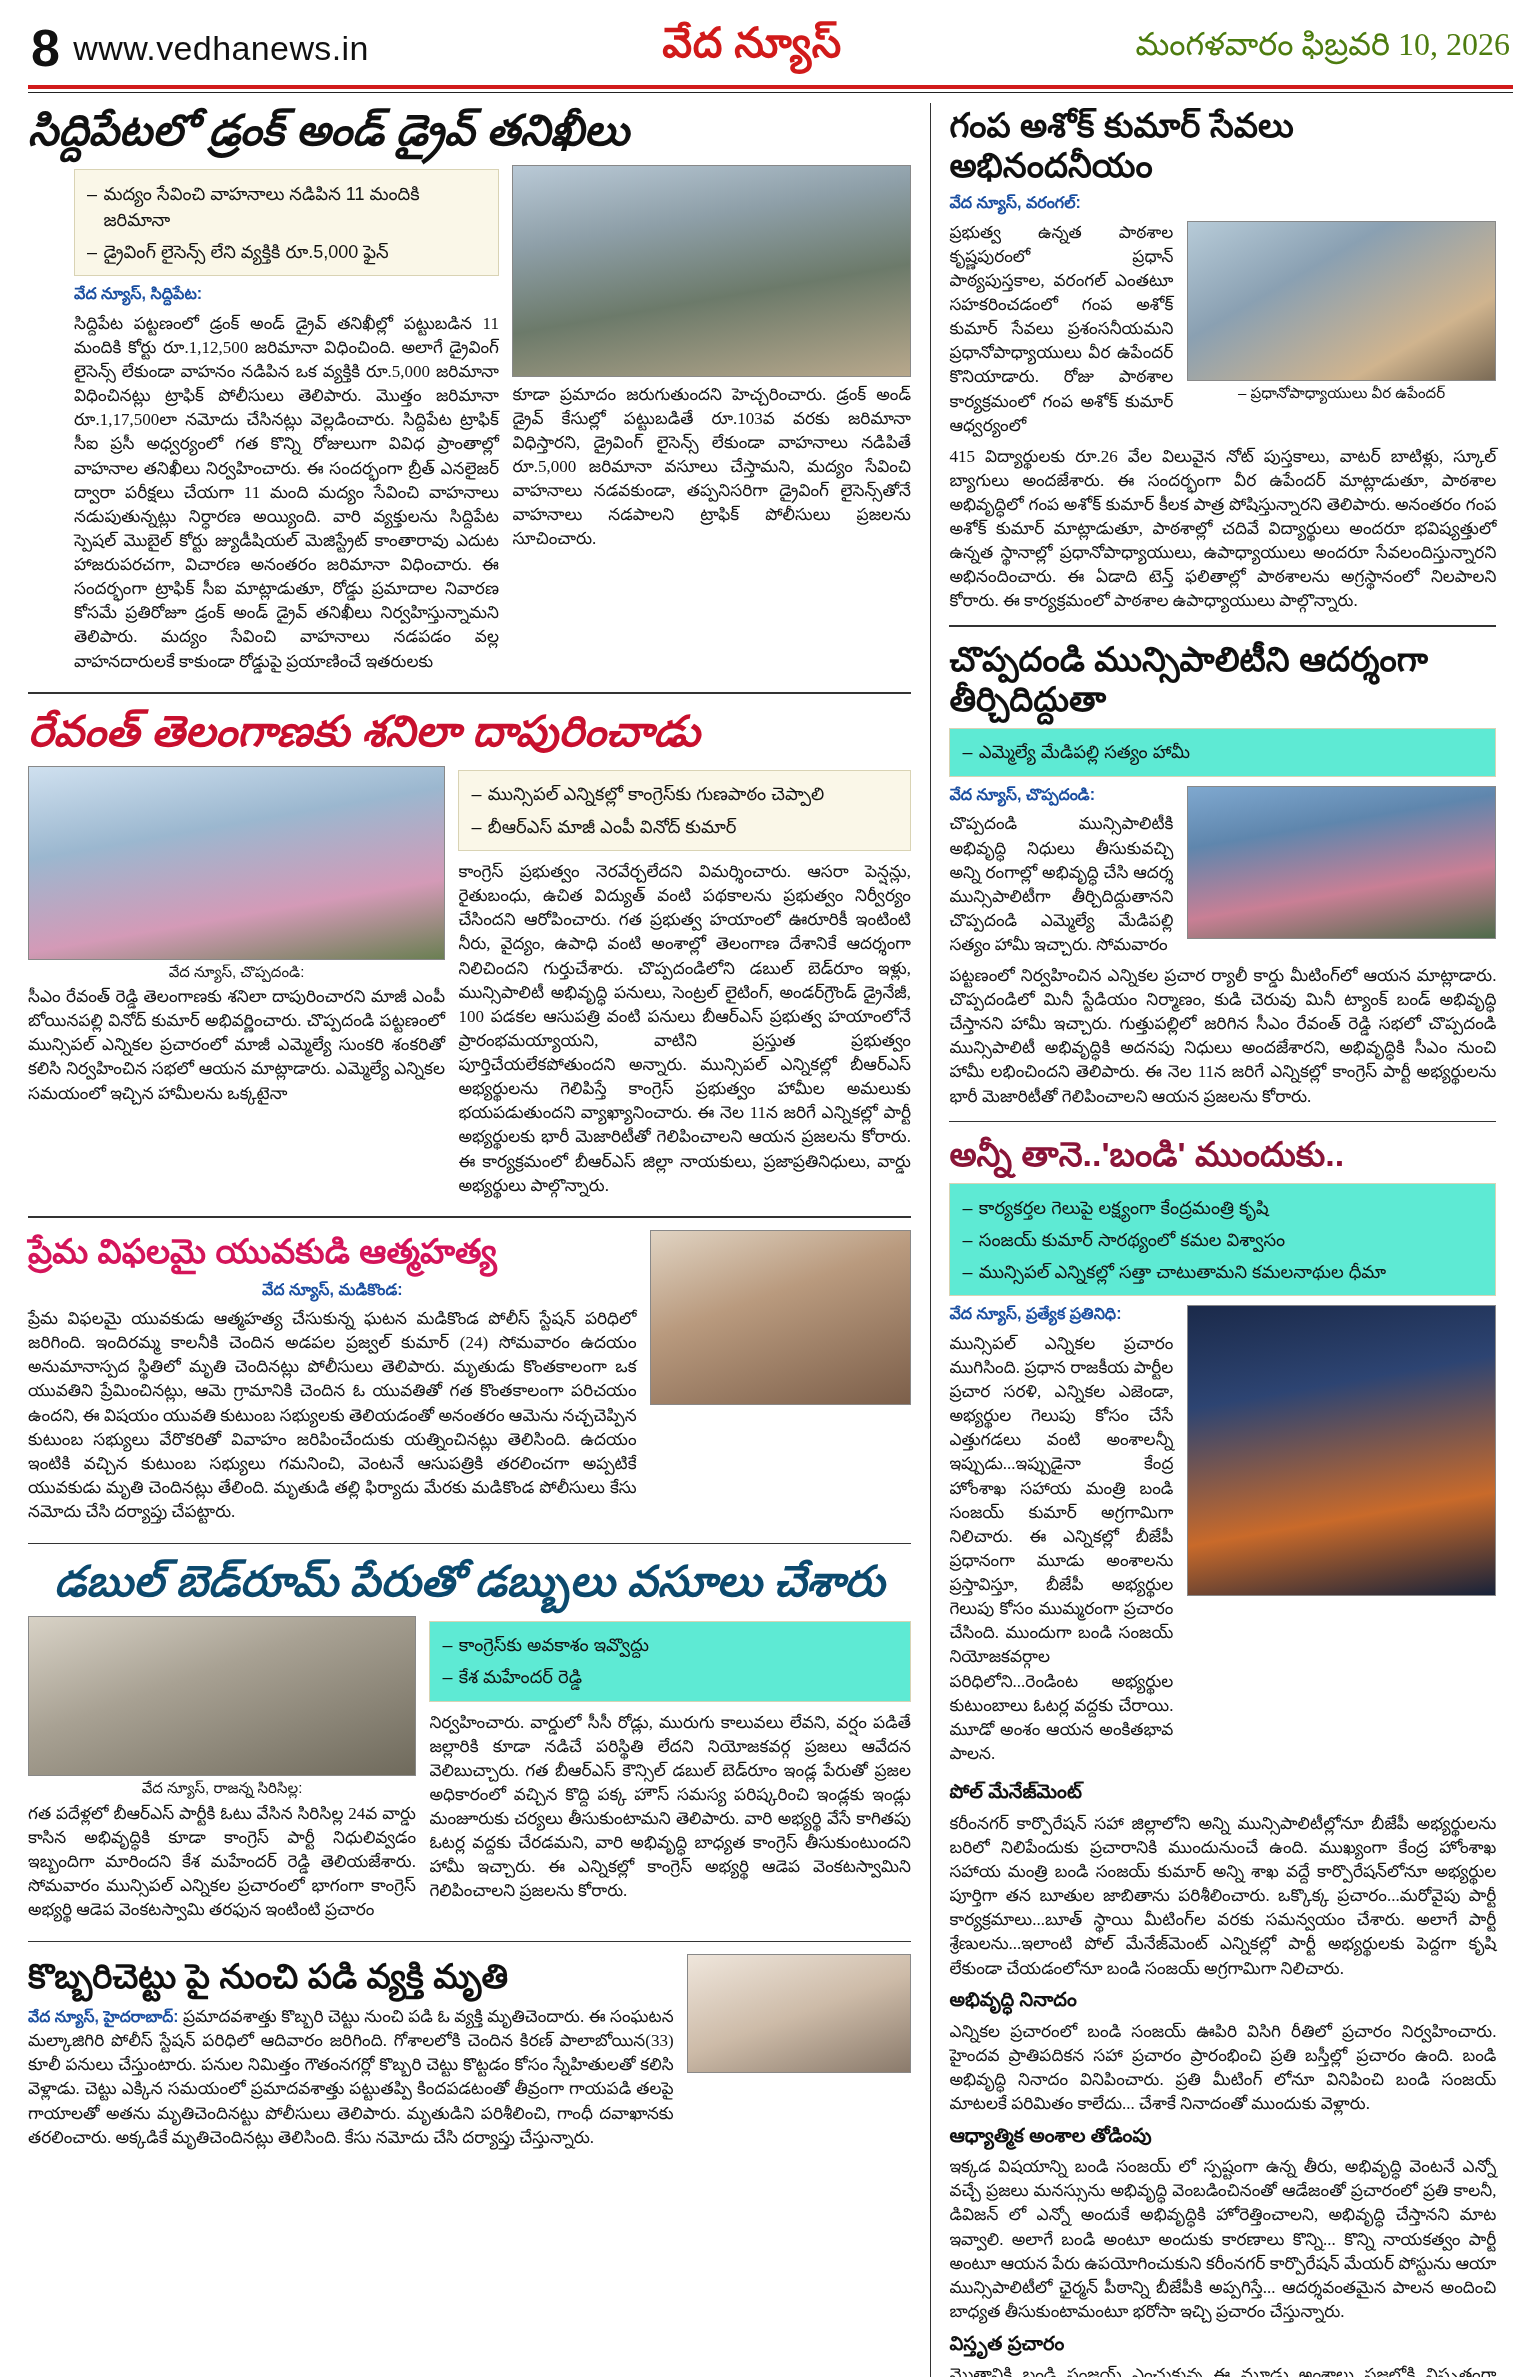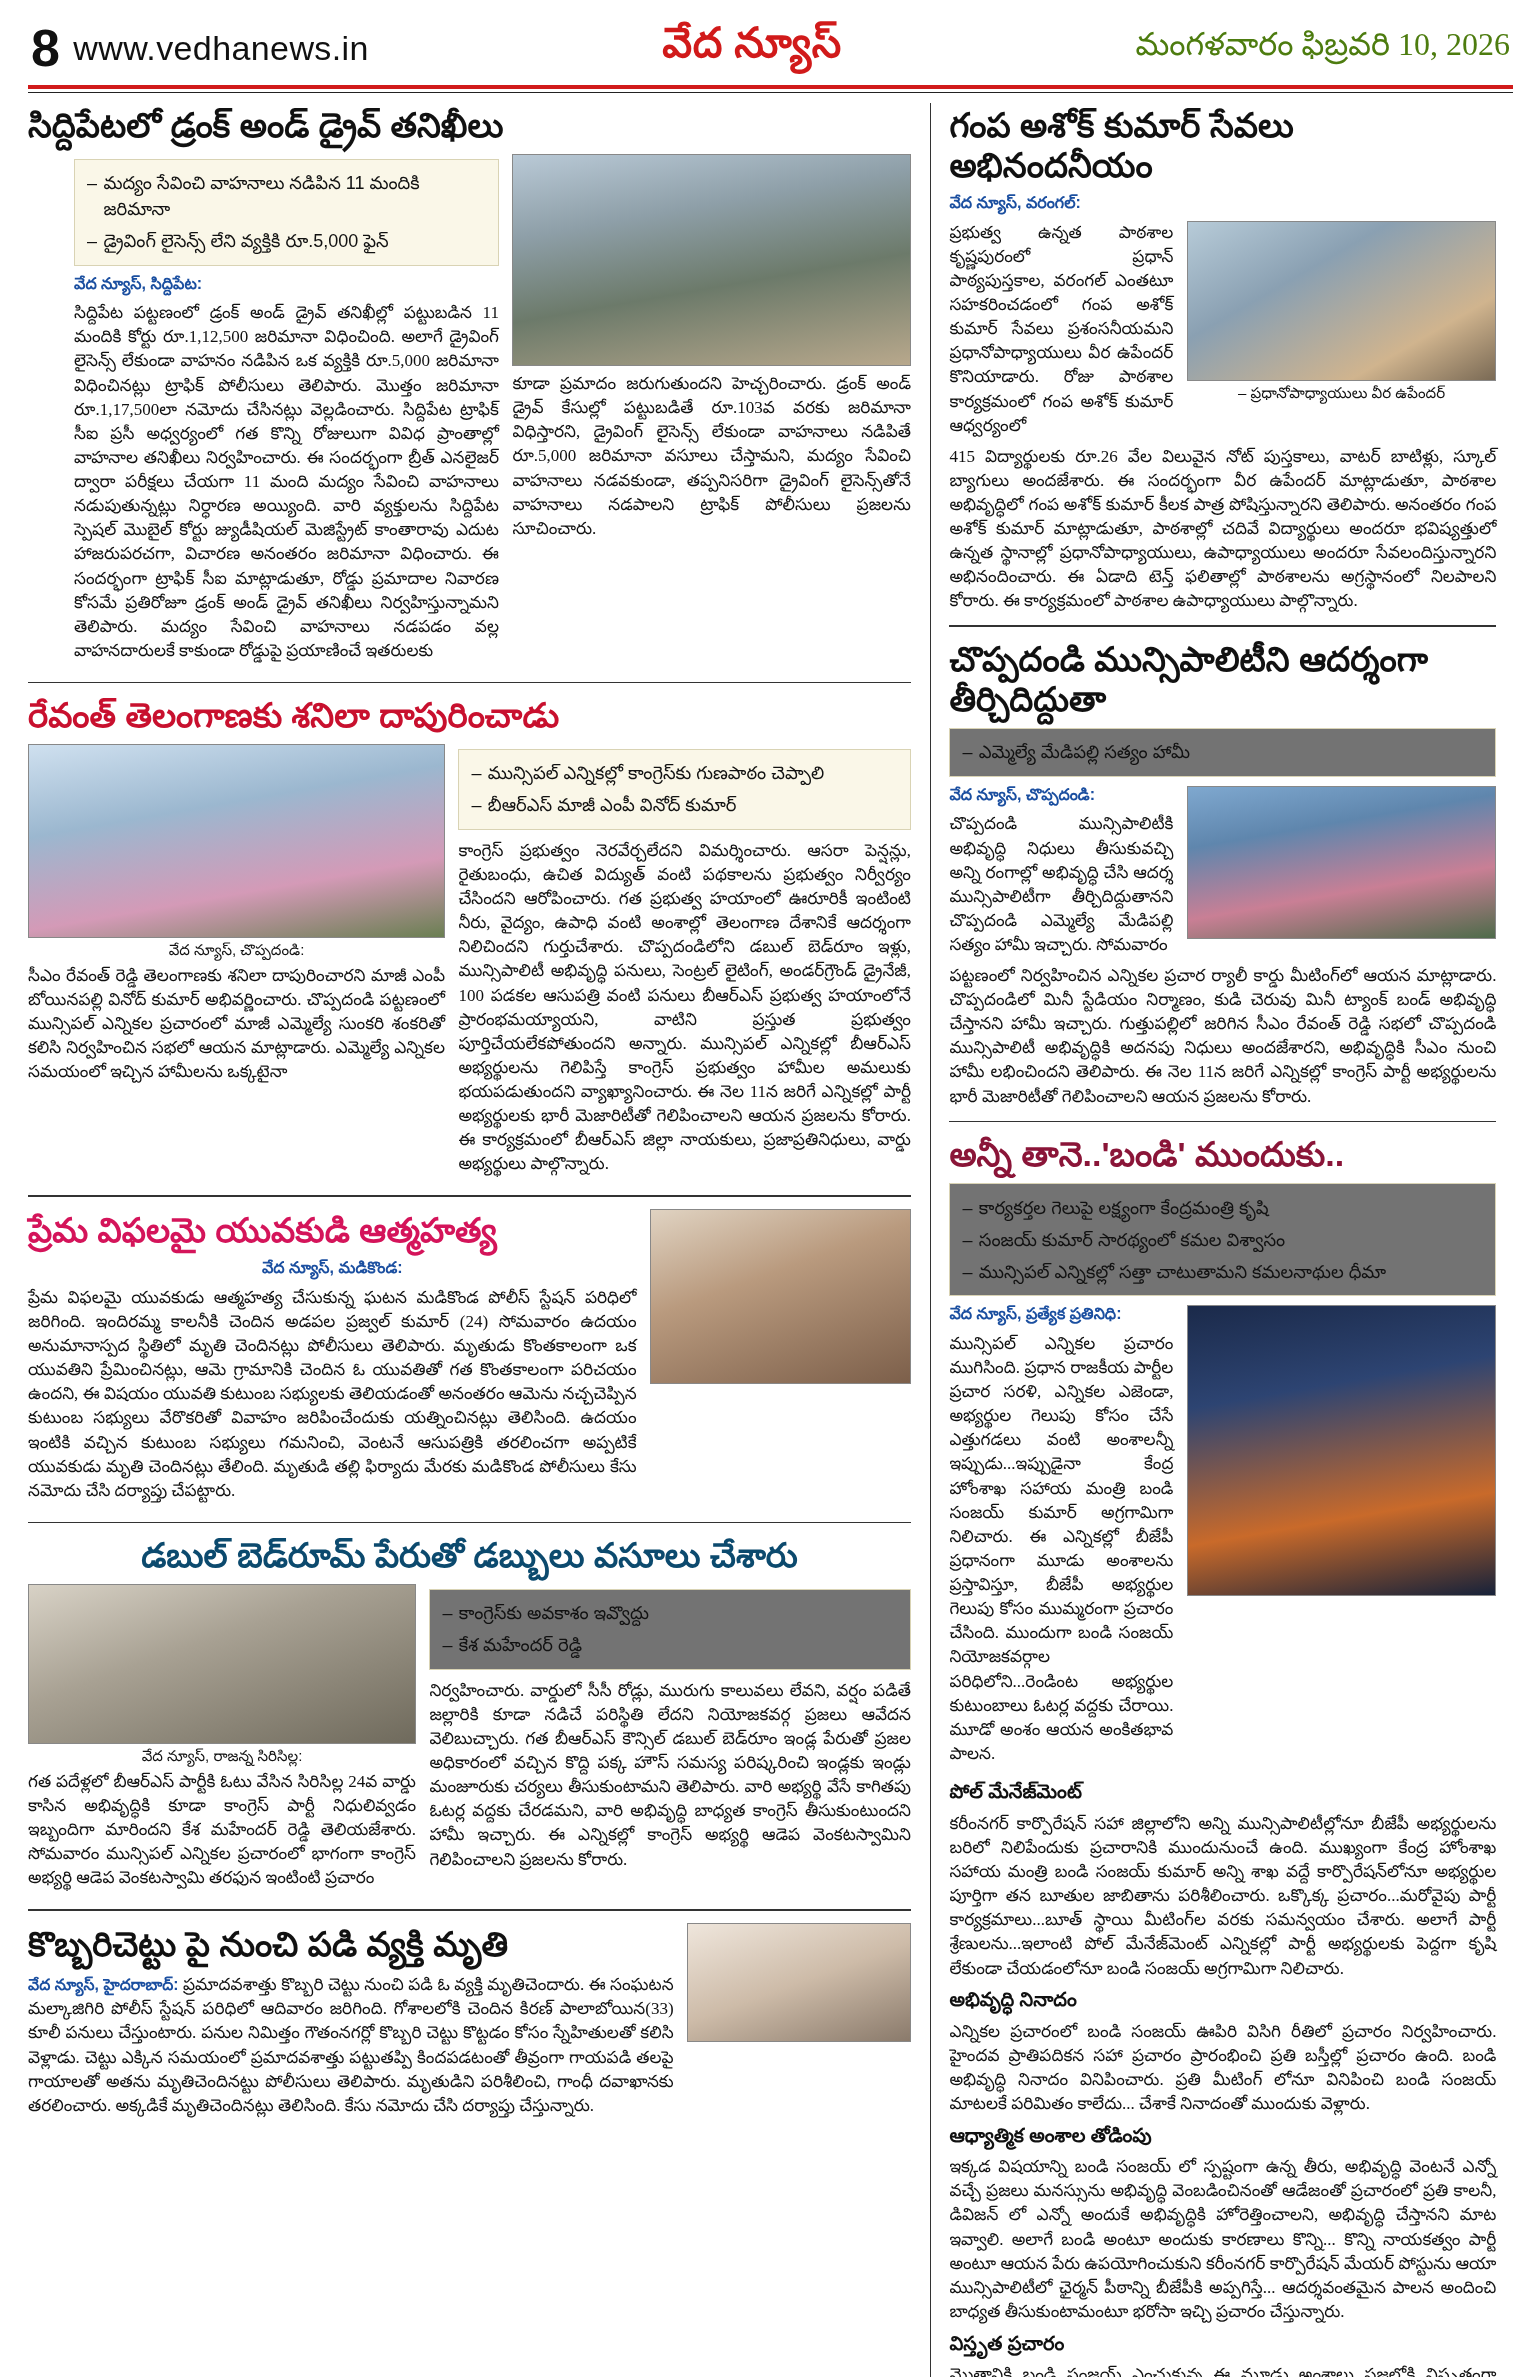--- a/index.html
+++ b/index.html
@@ -65,35 +65,35 @@
   .col-right { width: 566px; border-left: 1.5px solid #333; padding-left: 18px; }
 
   
   .headline {
     font-family: "Liberation Sans", sans-serif;
     font-weight: 700;
     color: #111;
     line-height: 1.18;
     margin: 1.5px 0 9px 0;
   }
-  .h-xl { font-size: 34px; }
+  .h-xl { font-size: 43px; font-style: italic; }
   .h-lg { font-size: 34px; }
   .h-md { font-size: 34px; }
   .h-red { color: #c8102e; }
   .h-pink { color: #d4145a; }
   .h-blue { color: #0c4a6e; text-align: center; }
   .h-maroon { color: #8a1538; }
 
   .bullets {
     background: #faf7e8;
     border: 0.7px solid #d9d3b4;
     padding: 10.4px 12px;
     margin: 4.5px 0 9px 0;
   }
-  .bullets.plain { background:#737373; }
+  .bullets.plain { background:#5eead4; }
   .bullets li {
     list-style: none;
     font-family: "Liberation Sans", sans-serif;
     font-size: 18px;
     line-height: 1.45;
     margin: 0 0 6px 0;
     padding-left: 16.4px;
     position: relative;
   }
   .bullets li:last-child { margin-bottom: 0; }

